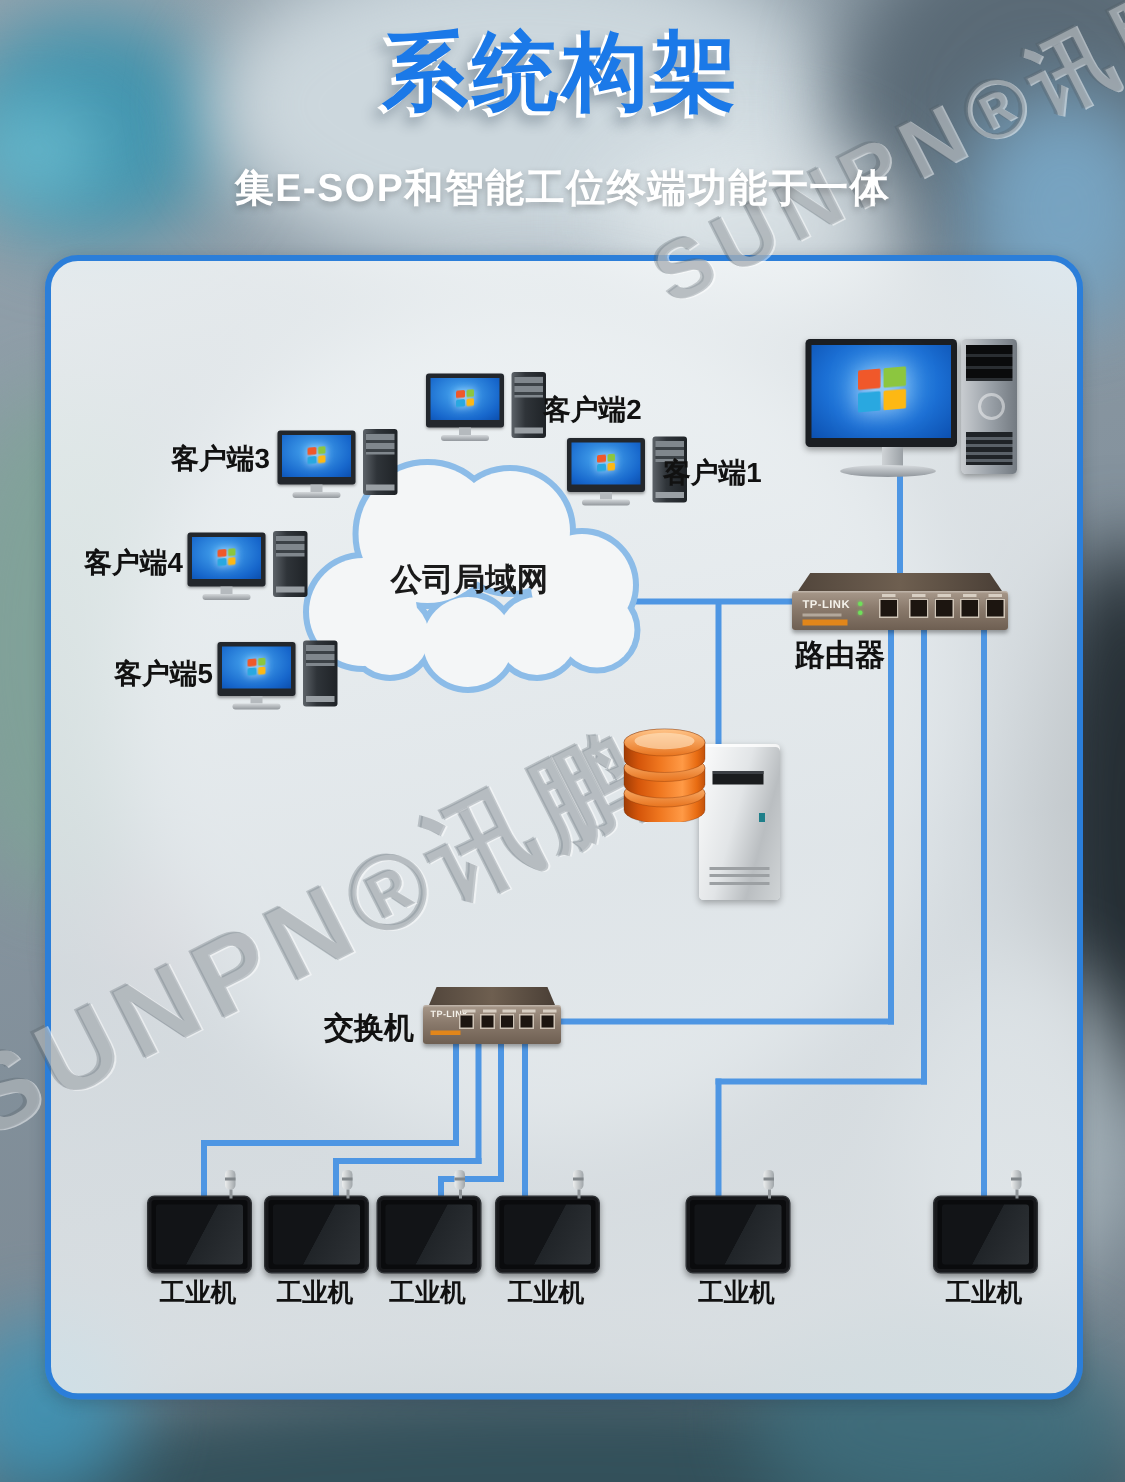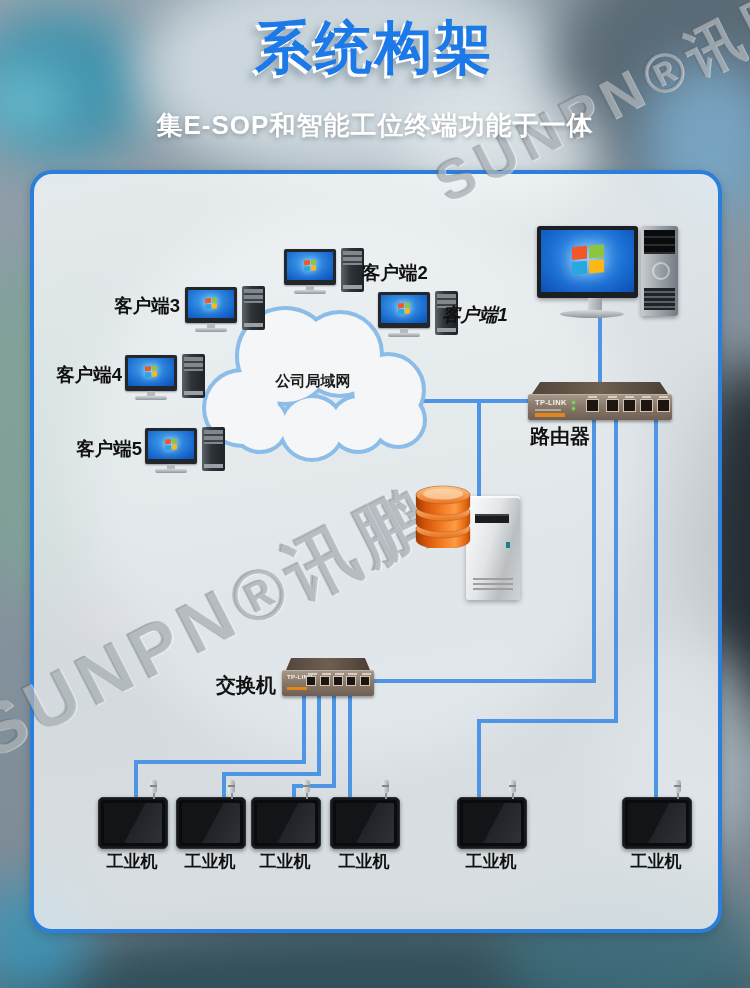--- a/index.html
+++ b/index.html
@@ -26,21 +26,21 @@
   
   .panel{position:absolute;left:30px;top:170px;width:684px;height:755px;z-index:1;
          border:4px solid #2b7ed9;border-radius:22px;
          background:linear-gradient(170deg,rgba(246,249,250,.84),rgba(228,233,236,.82) 55%,rgba(236,240,242,.85));
          box-shadow:0 3px 10px rgba(20,40,60,.25);}
   
   .line{position:absolute;background:#4e96e3;z-index:3;}
   
   .cloud{position:absolute;left:190px;top:298px;z-index:3;}
   .cloud-label{position:absolute;left:247px;top:372px;width:132px;z-index:5;text-align:center;
-               font-size:15px;font-weight:600;color:#1a1a1a;}
+               font-size:21px;font-weight:600;color:#1a1a1a;}
   
   .nlabel{position:absolute;z-index:5;font-size:18.5px;font-weight:600;color:#111;}
   
   .client{position:absolute;width:82px;height:47px;z-index:4;}
   .mon{position:absolute;left:0;top:0;width:52px;height:36px;background:#23272c;border-radius:2px;
        box-shadow:0 1px 2px rgba(0,0,0,.35);}
   .mon .scr{position:absolute;left:3px;top:3px;right:3px;bottom:5px;
             background:radial-gradient(ellipse at 45% 38%,#4aabf2,#1767cc 72%,#0b4eae);}
   .neck{position:absolute;left:22px;top:36px;width:8px;height:5px;background:#b5babe;}
   .mbase{position:absolute;left:10px;top:41px;width:32px;height:4px;border-radius:2px;
@@ -210,21 +210,21 @@
             <i class="f2"></i>
             <i class="f3"></i>
             <i class="f4"></i>
           </span>
     </div>
       </div>
     <i class="neck"></i>
       <i class="mbase"></i>
     <div class="ctower"></div>
   </div>
-  <div class="nlabel" style="left:442px;top:302px;font-style:italic;">客户端1</div>
+  <div class="nlabel" style="left:442px;top:302px;">客户端1</div>
 
   <div class="client" style="left:185px;top:287px;">
     <div class="mon">
         <div class="scr">
       <span class="flag">
             <i class="f1"></i>
             <i class="f2"></i>
             <i class="f3"></i>
             <i class="f4"></i>
           </span>

